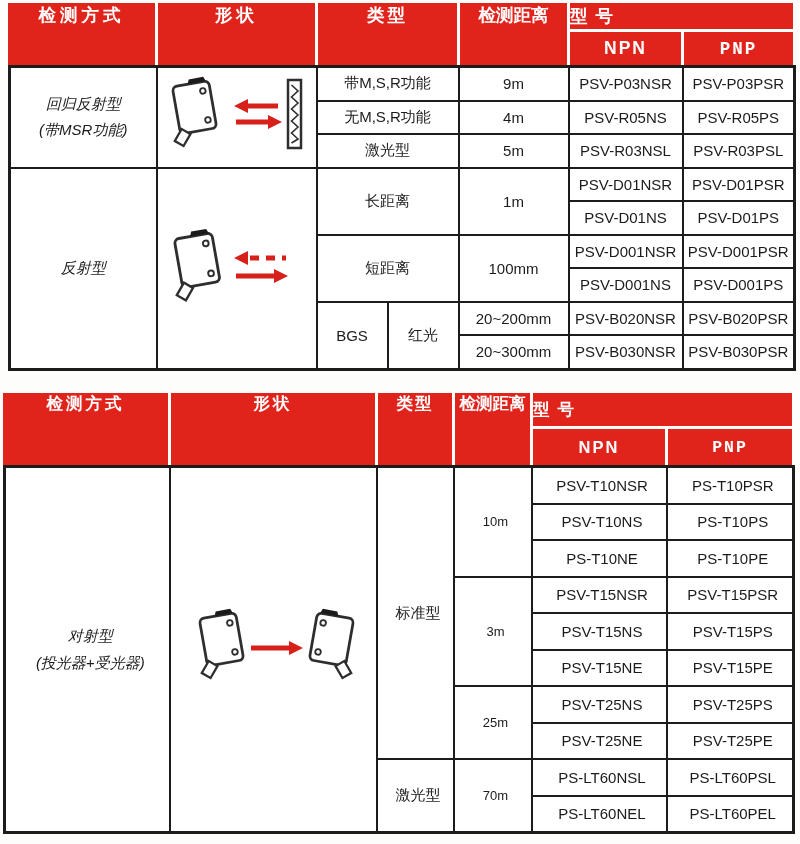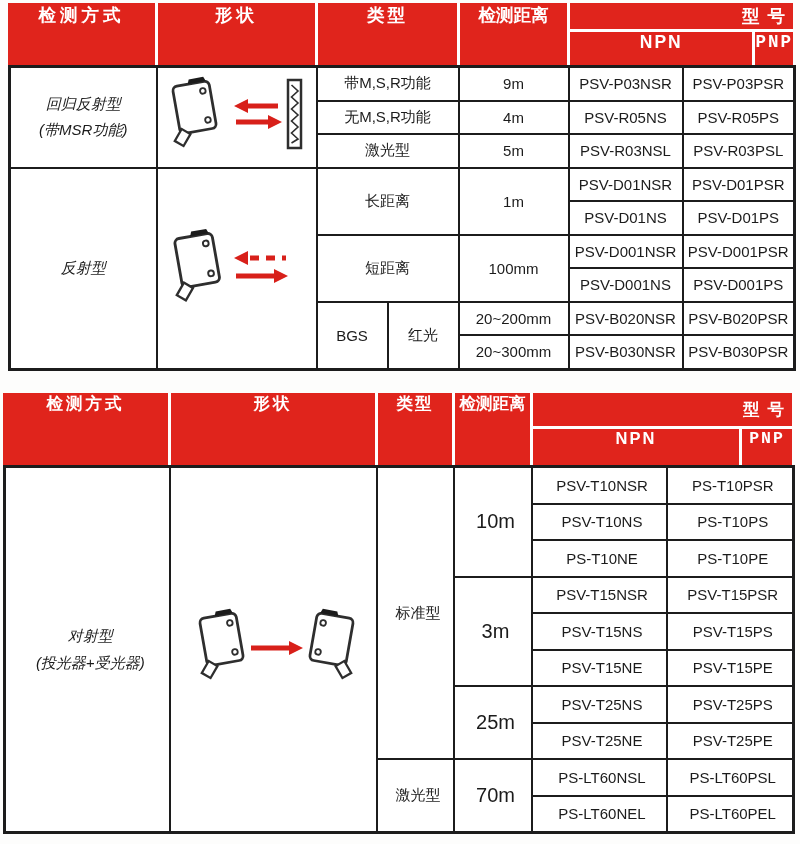--- a/index.html
+++ b/index.html
@@ -40,45 +40,45 @@
   .ls8{letter-spacing:8px;}
 
   .t1 .w-method{width:147px;}  .t1 .w-shape{width:160px;}
   .t1 .w-type{width:142px;}    .t1 .w-dist{width:110px;}
   .t1 .w-model{width:226px;}
   .t2 .w-method{width:165px;}  .t2 .w-shape{width:207px;}
   .t2 .w-type{width:77px;}     .t2 .w-dist{width:78px;}
   .t2 .w-model{width:262px;}
 
   .model-cell{flex-direction:column;align-items:stretch;justify-content:flex-start;padding:0;}
-  .model-top{display:flex;align-items:center;justify-content:flex-end;border-bottom:3px solid #fff;}
+  .model-top{display:flex;align-items:center;justify-content:flex-start;border-bottom:3px solid #fff;}
   .t1 .model-top{height:26px;}
   .t2 .model-top{height:33px;}
   .model-bottom{flex:1;display:flex;}
-  .model-bottom .sub{display:flex;align-items:flex-start;justify-content:center;box-sizing:border-box;margin-left:37px;}
+  .model-bottom .sub{display:flex;align-items:center;justify-content:center;box-sizing:border-box;}
   .t1 .sub-npn{width:111px;}
   .t2 .sub-npn{width:132px;}
   .sub-pnp{flex:1;border-left:3px solid #fff;font-family:Liberation Mono, monospace;}
 
   
   table.body{
     border-collapse:collapse;table-layout:fixed;
     width:100%;background:#fff;
     border:3px solid var(--border);
   }
   table.body td{
     border:2px solid var(--border);
     text-align:center;vertical-align:middle;
     padding:0;font-size:15px;color:#1b1b1b;
   }
   .t1 table.body td{height:31.5px;}
   .t2 table.body td{height:34.5px;padding-left:6px;}
   td.model{text-align:left;padding-left:10px;font-size:15.5px;}
   td.method{font-size:15px;line-height:1.75;font-style:italic;}
-  .t2 td.dist{font-size:20px;}
+  .t2 td.dist{font-size:13px;}
   td.shape{padding:0;}
   .diagram{display:flex;align-items:center;justify-content:center;width:100%;}
 
   .svgdefs{position:absolute;width:0;height:0;overflow:hidden;}
 </style>
 </head>
 <body>
 
 <svg class="svgdefs" aria-hidden="true">
   <defs>

